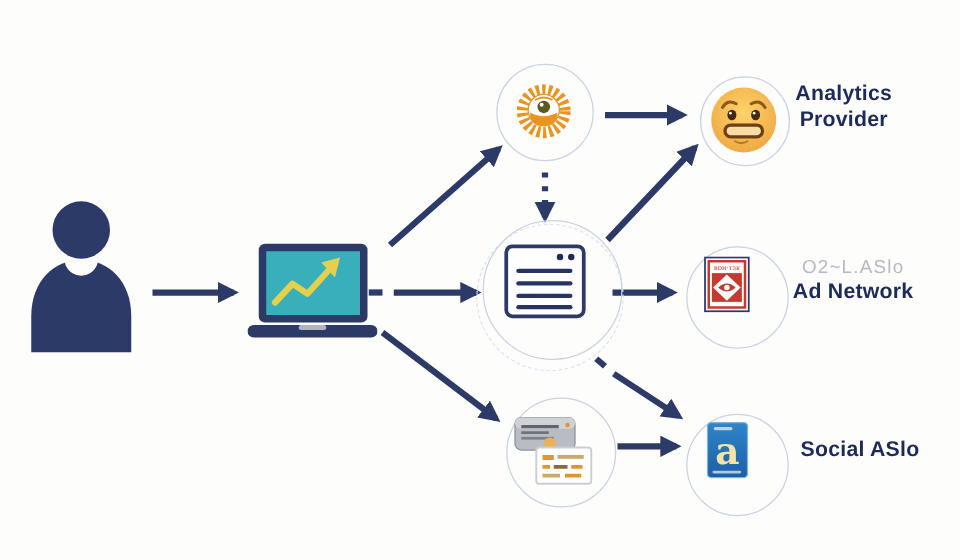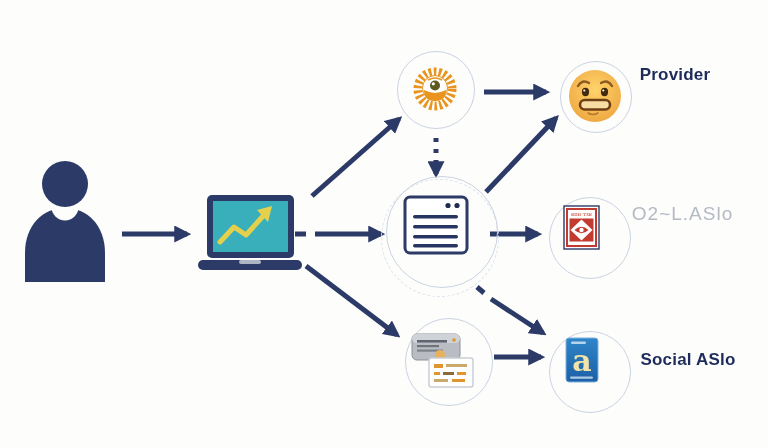--- a/index.html
+++ b/index.html
@@ -8,21 +8,21 @@
     overflow:hidden;font-family:"Liberation Sans",sans-serif;
   }
   .abs{position:absolute;}
   .ring{
     position:absolute;border-radius:50%;border:1.5px solid #c9d3e1;background:transparent;
   }
   .ring.dashed{border:1.5px dashed #dde3ec;}
   #edges{position:absolute;left:0;top:0;width:768px;height:448px;pointer-events:none;}
   .label-block{position:absolute;text-align:center;color:#1c2b5a;}
   .label-main{font-weight:bold;font-size:17px;line-height:21px;letter-spacing:0.2px;}
-  .label-sub{font-weight:normal;font-size:19px;line-height:16px;color:#b4b9c4;letter-spacing:1px;}
+  .label-sub{font-weight:normal;font-size:15px;line-height:16px;color:#b4b9c4;letter-spacing:1px;}
 </style>
 </head>
 <body>
 
 <div class="stage">
 
   <svg id="edges">
     <defs>
       <marker id="ah" viewBox="0 0 10 10" refX="7.5" refY="5" markerWidth="3.4" markerHeight="3.4" orient="auto-start-reverse">
         <path d="M0,0 L10,5 L0,10 z" fill="#2c3a67"></path>
@@ -154,24 +154,26 @@
         </linearGradient>
       </defs>
       <rect x="1" y="1" width="32" height="44" rx="3" fill="url(#sg)" stroke="#7fb3dd" stroke-width="1"></rect>
       <rect x="6" y="4.5" width="15" height="2.6" rx="1.3" fill="#cfe3f2" opacity="0.85"></rect>
       <text x="17" y="34" text-anchor="middle" font-size="30" font-weight="bold" fill="#f2e3a8" font-family="DejaVu Serif, serif">a</text>
       <rect x="5" y="39.5" width="23" height="2.2" rx="1.1" fill="#cfe3f2" opacity="0.8"></rect>
     </svg>
   </div>
 
   <div class="label-block" style="left:600px;top:64px;width:150px;">
+    <div class="label-main">Analytics</div>
     <div class="label-main">Provider</div>
   </div>
 
   <div class="label-block" style="left:605px;top:206px;width:155px;">
     <div class="label-sub">O2~L.ASlo</div>
+    <div class="label-main">Ad Network</div>
   </div>
 
   <div class="label-block" style="left:608px;top:349px;width:160px;">
     <div class="label-main">Social ASlo</div>
   </div>
 
 </div>
 
 </body></html>

